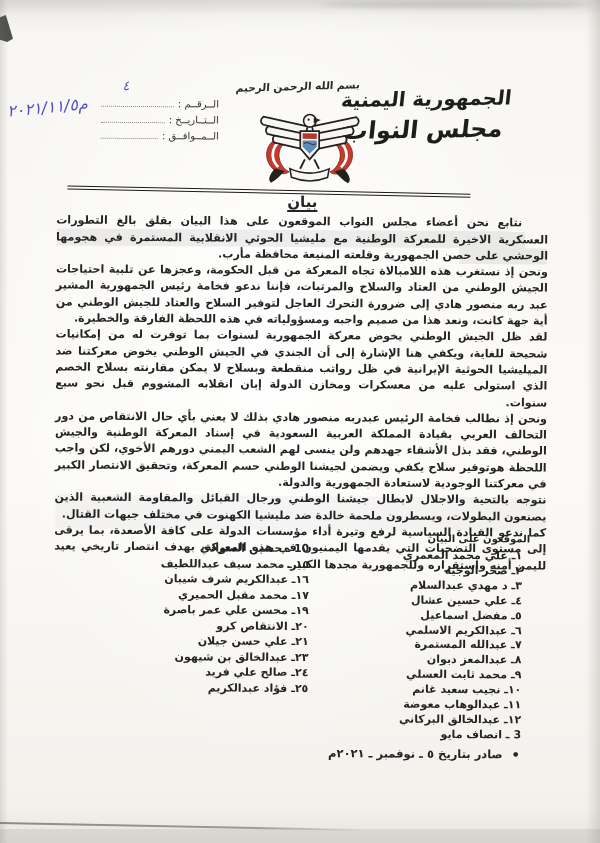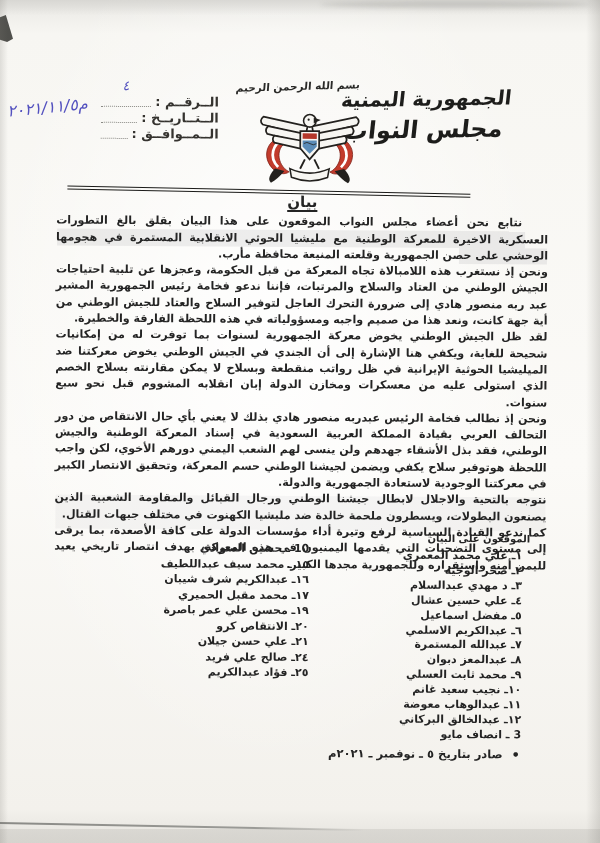--- a/index.html
+++ b/index.html
@@ -20,21 +20,21 @@
   .letterhead { position:absolute; top:86px; right:92px; width:170px; text-align:center;
     transform:rotate(-1.2deg) skewX(-7deg); color:#1d1d1b; }
   .lh1 { font-size:20px; font-weight:700; letter-spacing:-1px; white-space:nowrap; }
   .lh2 { font-size:24px; font-weight:700; letter-spacing:-1px; margin-top:5px; white-space:nowrap; }
   .basmala { position:absolute; top:80px; right:242px; width:122px; text-align:center;
     font-size:10.5px; font-weight:700; transform:rotate(-2deg) skewX(-6deg); color:#2a2a28; white-space:nowrap; }
   .emblem { position:absolute; top:98px; left:237px; width:142px; height:88px; }
   .emblem svg { width:100%; height:100%; display:block; }
 
   
-  .ref-block { position:absolute; top:94px; left:99px; width:118px; font-size:13px; font-weight:700; color:#35332f; }
+  .ref-block { position:absolute; top:94px; left:99px; width:118px; font-size:10px; font-weight:400; color:#35332f; }
   .ref-row { display:flex; direction:rtl; align-items:flex-end; height:16px; }
   .ref-label { white-space:nowrap; }
   .ref-dots { flex:1; border-bottom:1.3px dotted #8a8a85; margin:0 4px 2.5px 0; }
   .handwriting { position:absolute; top:97px; left:5px; width:128px; transform:rotate(-6deg);
     color:#5351bf; font-size:16px; font-style:italic; font-weight:500; direction:ltr; text-align:left;
     letter-spacing:1px; white-space:nowrap; }
   .hw-sup { position:absolute; top:-12px; right:4px; font-size:13px; }
 
   
   .rule { position:absolute; top:187px; left:66px; width:403px; height:2.4px; box-sizing:content-box;
@@ -185,20 +185,21 @@
     </div>
 
     <div class="sig-col-left">
       <div class="sig-item">10 ـ حسين السوادي</div>
       <div class="sig-item">١٥ ـ محمد سيف عبداللطيف</div>
       <div class="sig-item">١٦ـ عبدالكريم شرف شيبان</div>
       <div class="sig-item">١٧ـ محمد مقبل الحميري</div>
       <div class="sig-item">١٩ـ محسن علي عمر باصرة</div>
       <div class="sig-item">٢٠ـ الانتقاص كرو</div>
       <div class="sig-item">٢١ـ علي حسن جيلان</div>
+      <div class="sig-item">٢٣ـ عبدالخالق بن شيهون</div>
       <div class="sig-item">٢٤ـ صالح علي فريد</div>
       <div class="sig-item">٢٥ـ فؤاد عبدالكريم</div>
     </div>
 
     <div class="issued">
       <span class="bullet">•</span>
       <span>صادر بتاريخ ٥ ـ نوفمبر ـ ٢٠٢١م</span>
     </div>
 
   </div>

